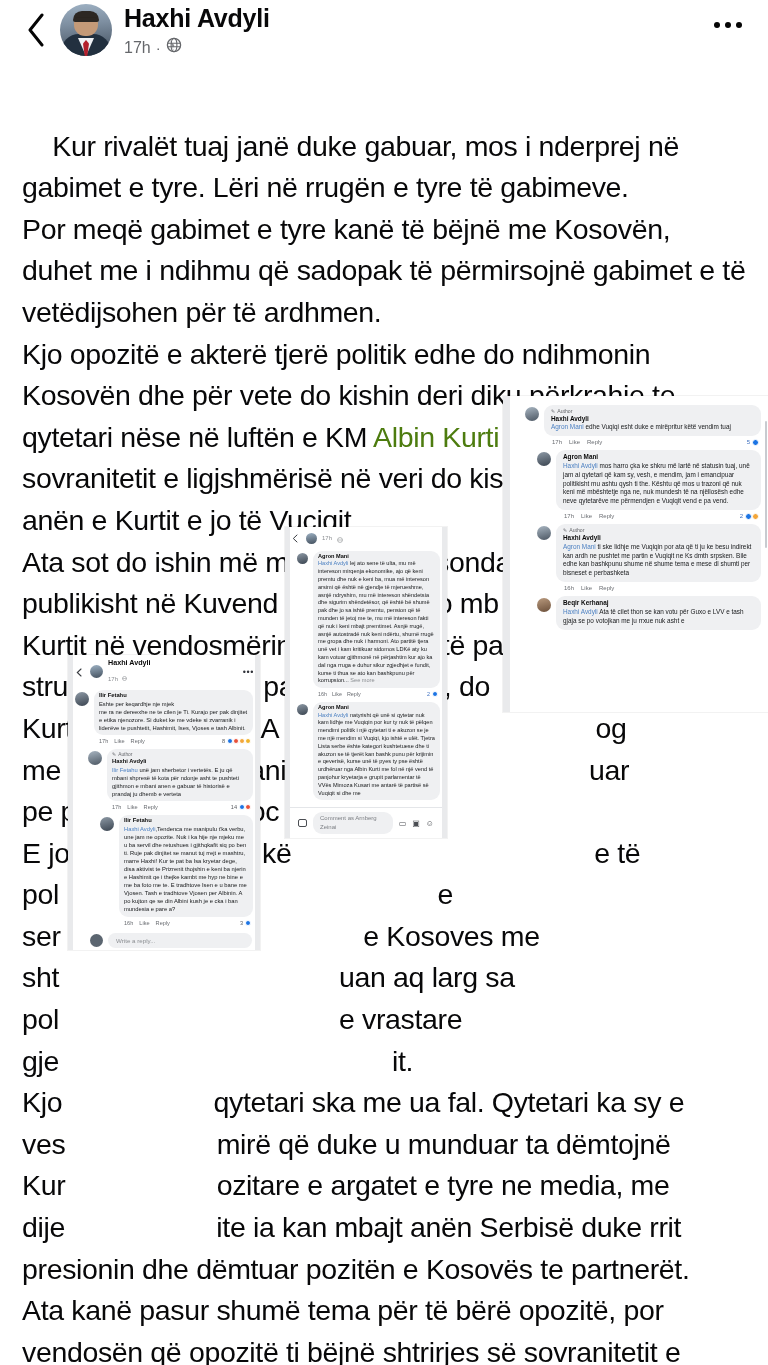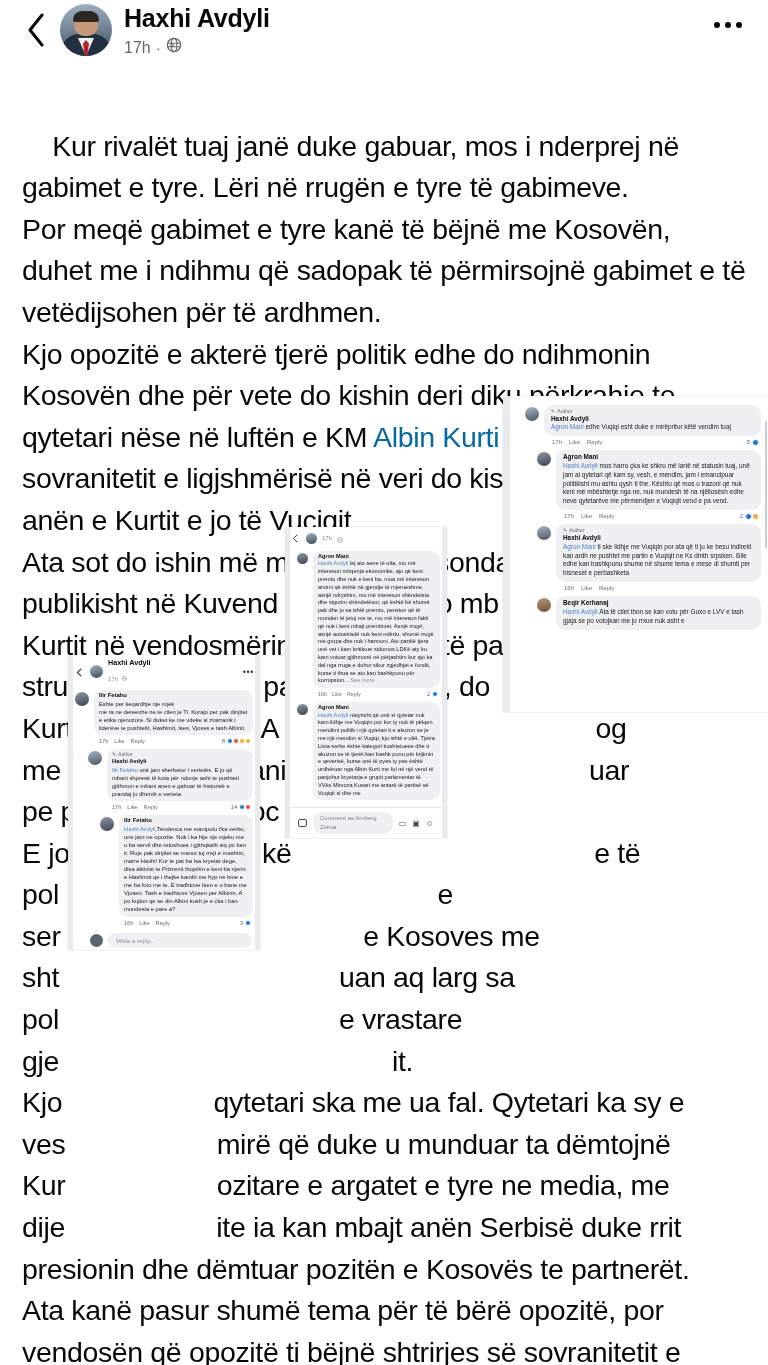--- a/index.html
+++ b/index.html
@@ -68,21 +68,21 @@
   }
   .more-btn i { width: 6px; height: 6px; border-radius: 50%; background: #050505; display:block; }
 
   
   .post-body {
     position: absolute; left: 0; top: 84px; width: 768px;
     padding: 0 22px 0 22px;
     font-size: 28.5px; line-height: 41.6px; color: #080809;
     letter-spacing: -0.35px; white-space: pre-wrap; word-break: normal;
   }
-  .post-body .mention { color: #0369a1; }
+  .post-body .mention { color: #4d7c0f; }
 
   
   .shot {
     position: absolute; background: #fff; overflow: hidden;
     box-shadow: 0 0 0 1px rgba(0,0,0,0.05);
   }
   .shot .rail-l, .shot .rail-r {
     position:absolute; top:0; bottom:0; width:7px; background:#e9eaec;
   }
   .shot .rail-l { left:0; } .shot .rail-r { right:0; }

